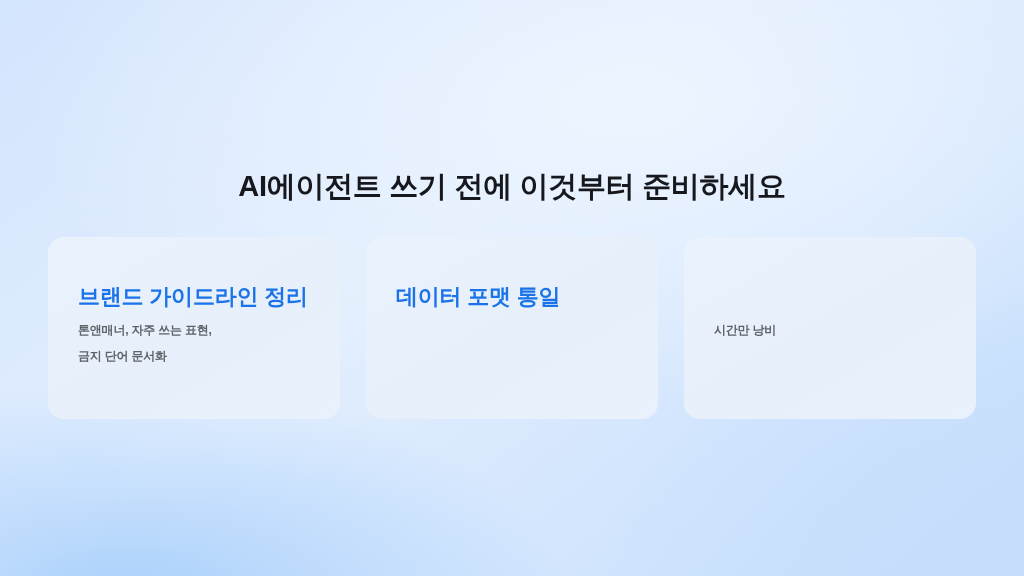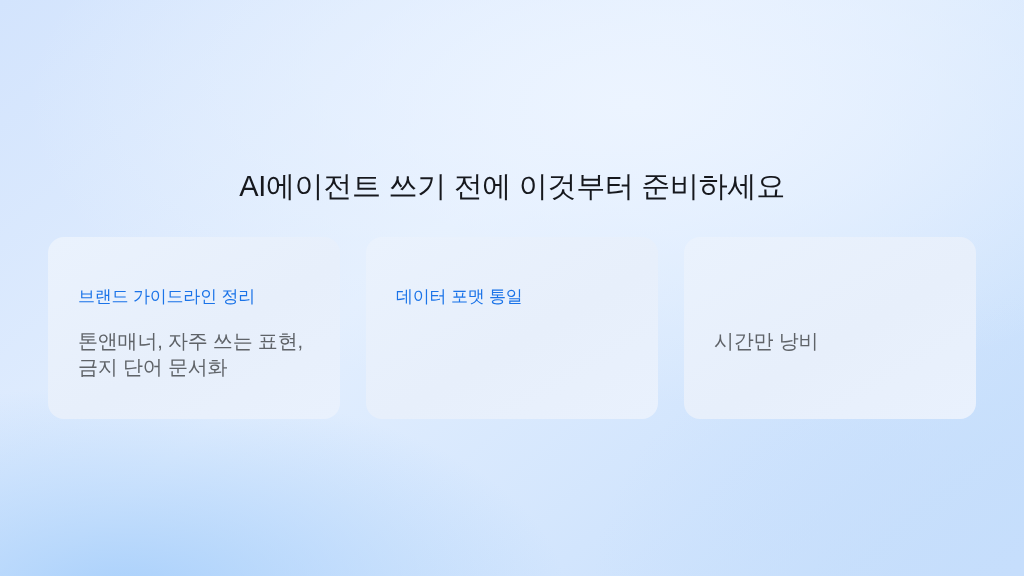--- a/index.html
+++ b/index.html
@@ -30,21 +30,21 @@
   }
 
   .title {
     position: absolute;
     left: 0;
     right: 0;
     top: 147px;
     text-align: center;
     font-size: 29px;
     line-height: 40px;
-    font-weight: 400;
+    font-weight: 700;
     letter-spacing: -0.3px;
     color: #16181d;
     white-space: nowrap;
   }
 
   .cards {
     position: absolute;
     left: 48px;
     top: 237px;
     width: 928px;
@@ -61,36 +61,36 @@
     border-radius: 16px;
     background: linear-gradient(150deg, #eaf2fd 0%, #e7effb 55%, #e9f1fd 100%);
     padding: 0 30px;
   }
 
   .card-heading {
     position: absolute;
     left: 30px;
     right: 22px;
     top: 49px;
-    font-size: 17px;
+    font-size: 22px;
     line-height: 22px;
-    font-weight: 400;
+    font-weight: 700;
     letter-spacing: -0.2px;
     color: #1a73e8;
     white-space: nowrap;
   }
 
   .card-body {
     position: absolute;
     left: 30px;
     right: 18px;
-    top: 91px;
-    font-size: 20px;
+    top: 80px;
+    font-size: 12px;
     line-height: 26px;
-    font-weight: 400;
+    font-weight: 700;
     letter-spacing: -0.2px;
     color: #5f6368;
   }
 
   .card-body-line {
     display: block;
     white-space: nowrap;
   }
 </style>
 </head>

